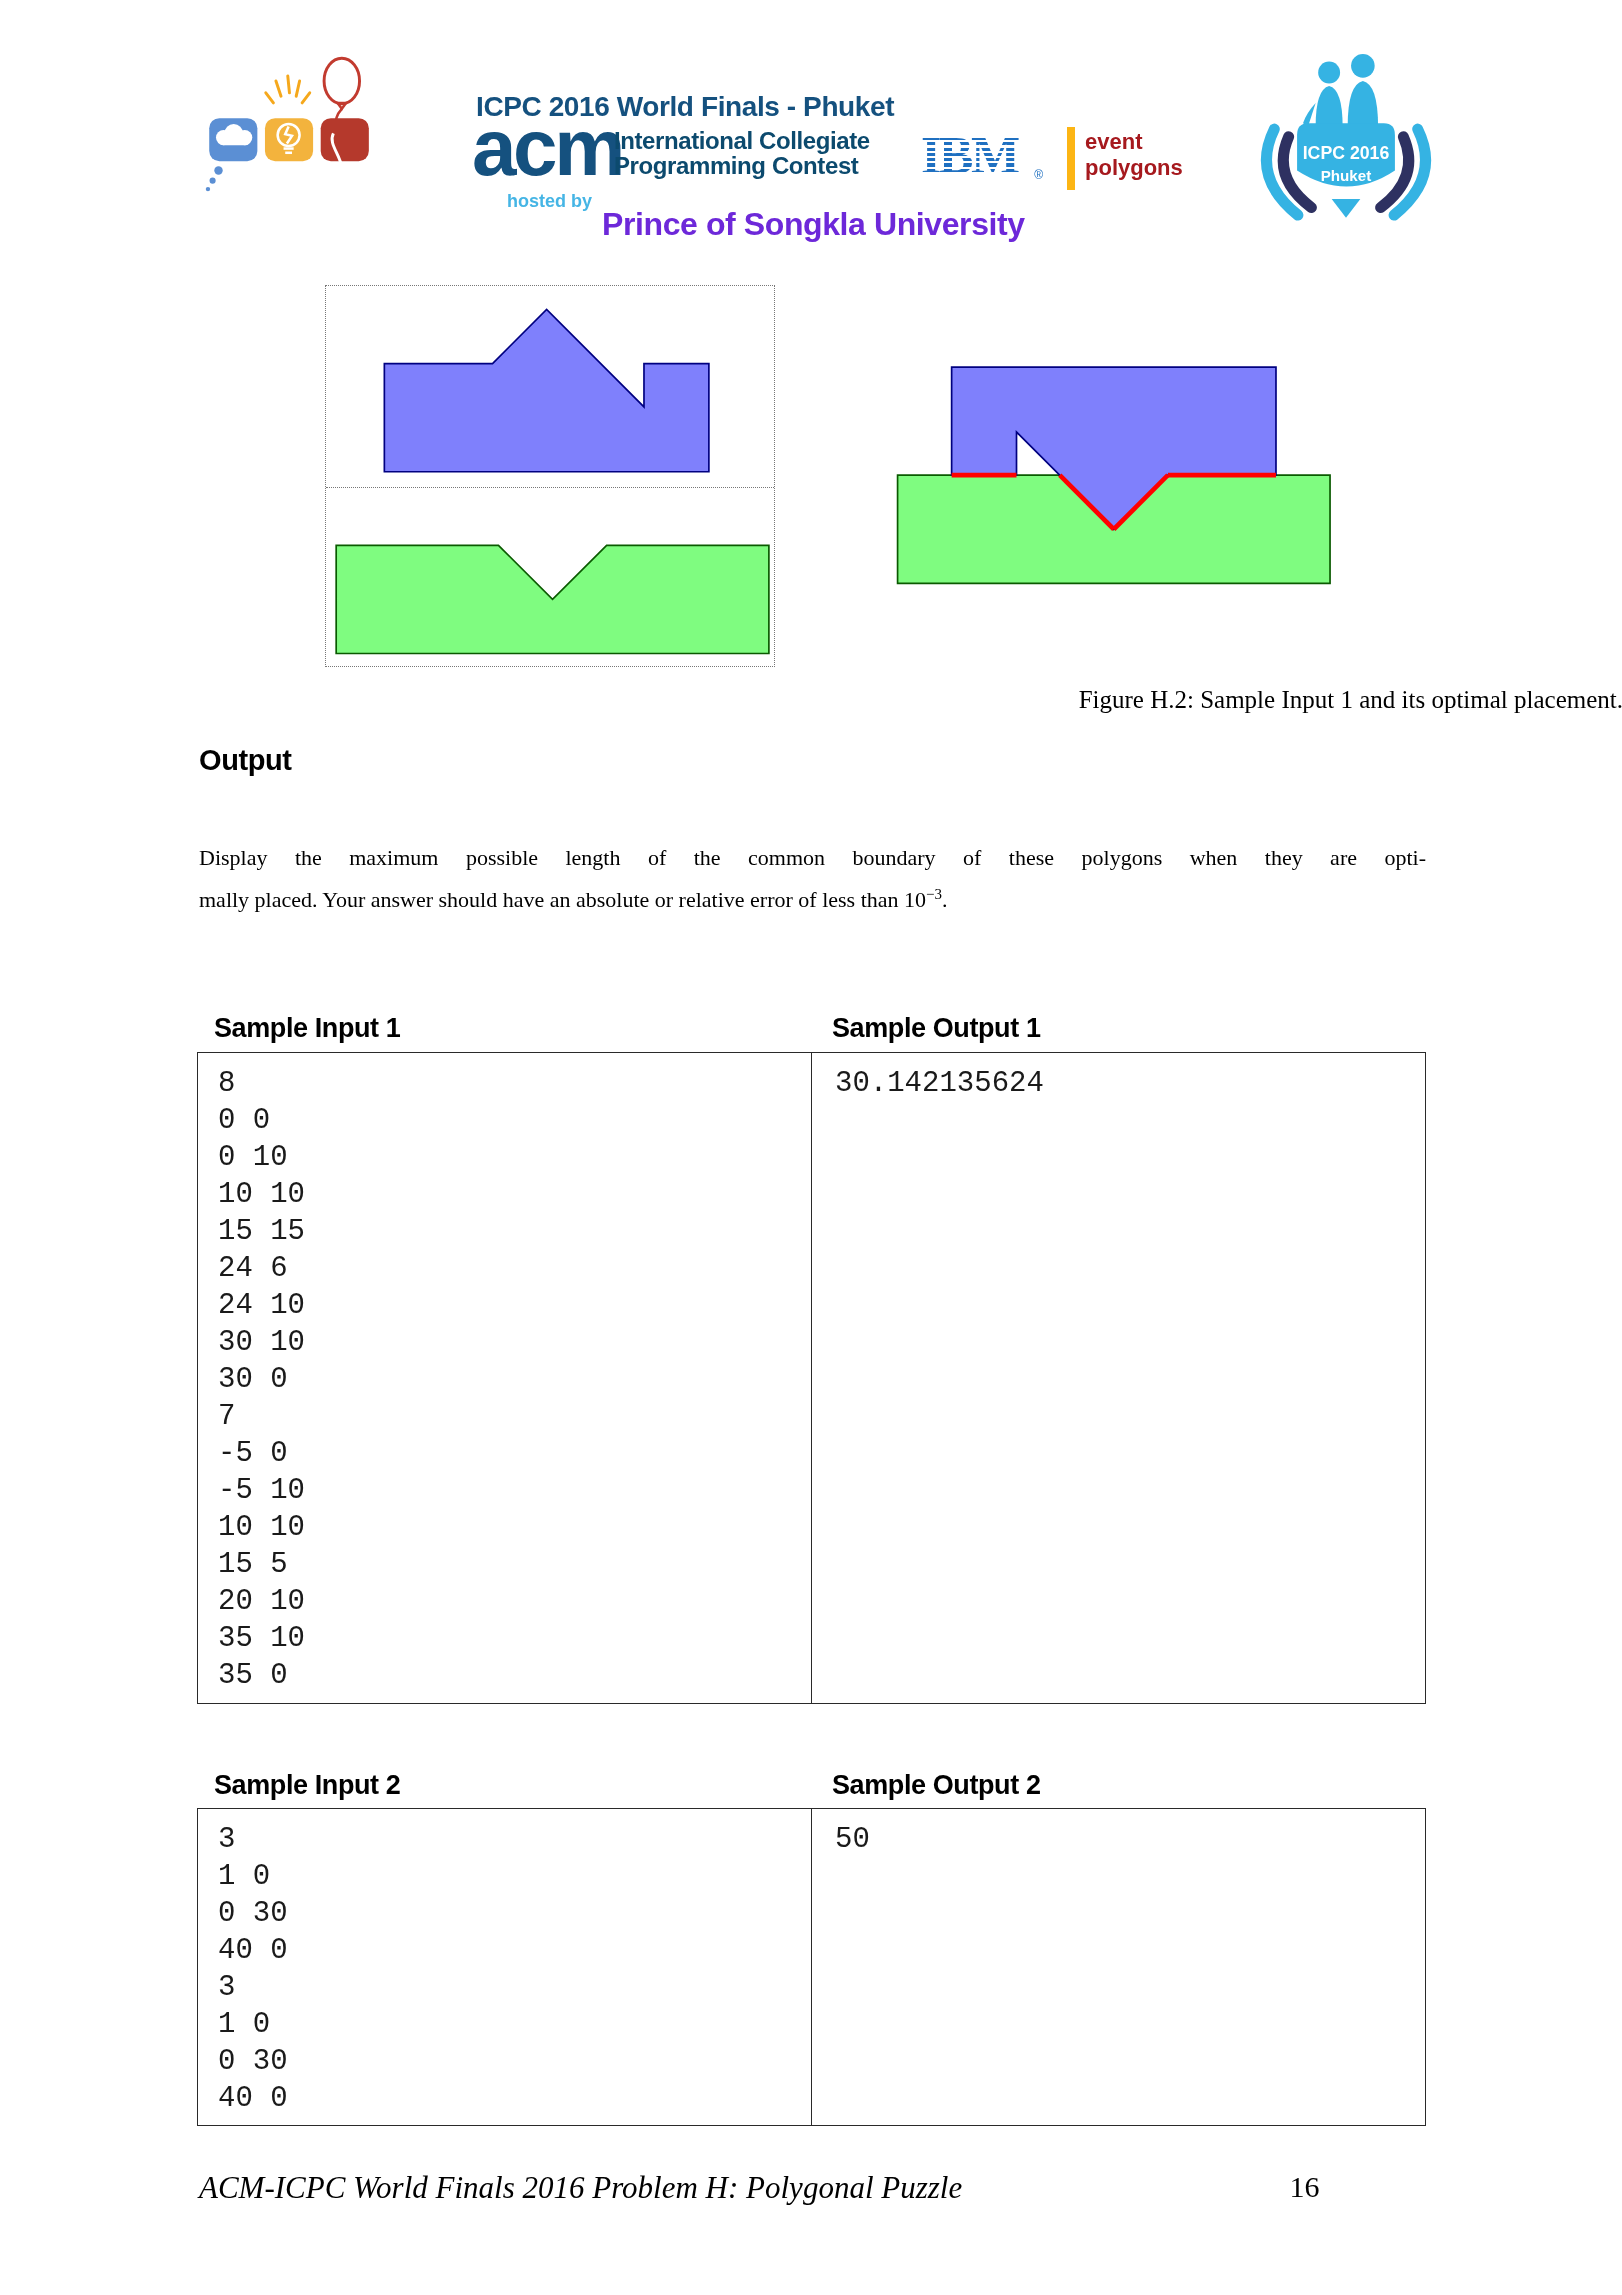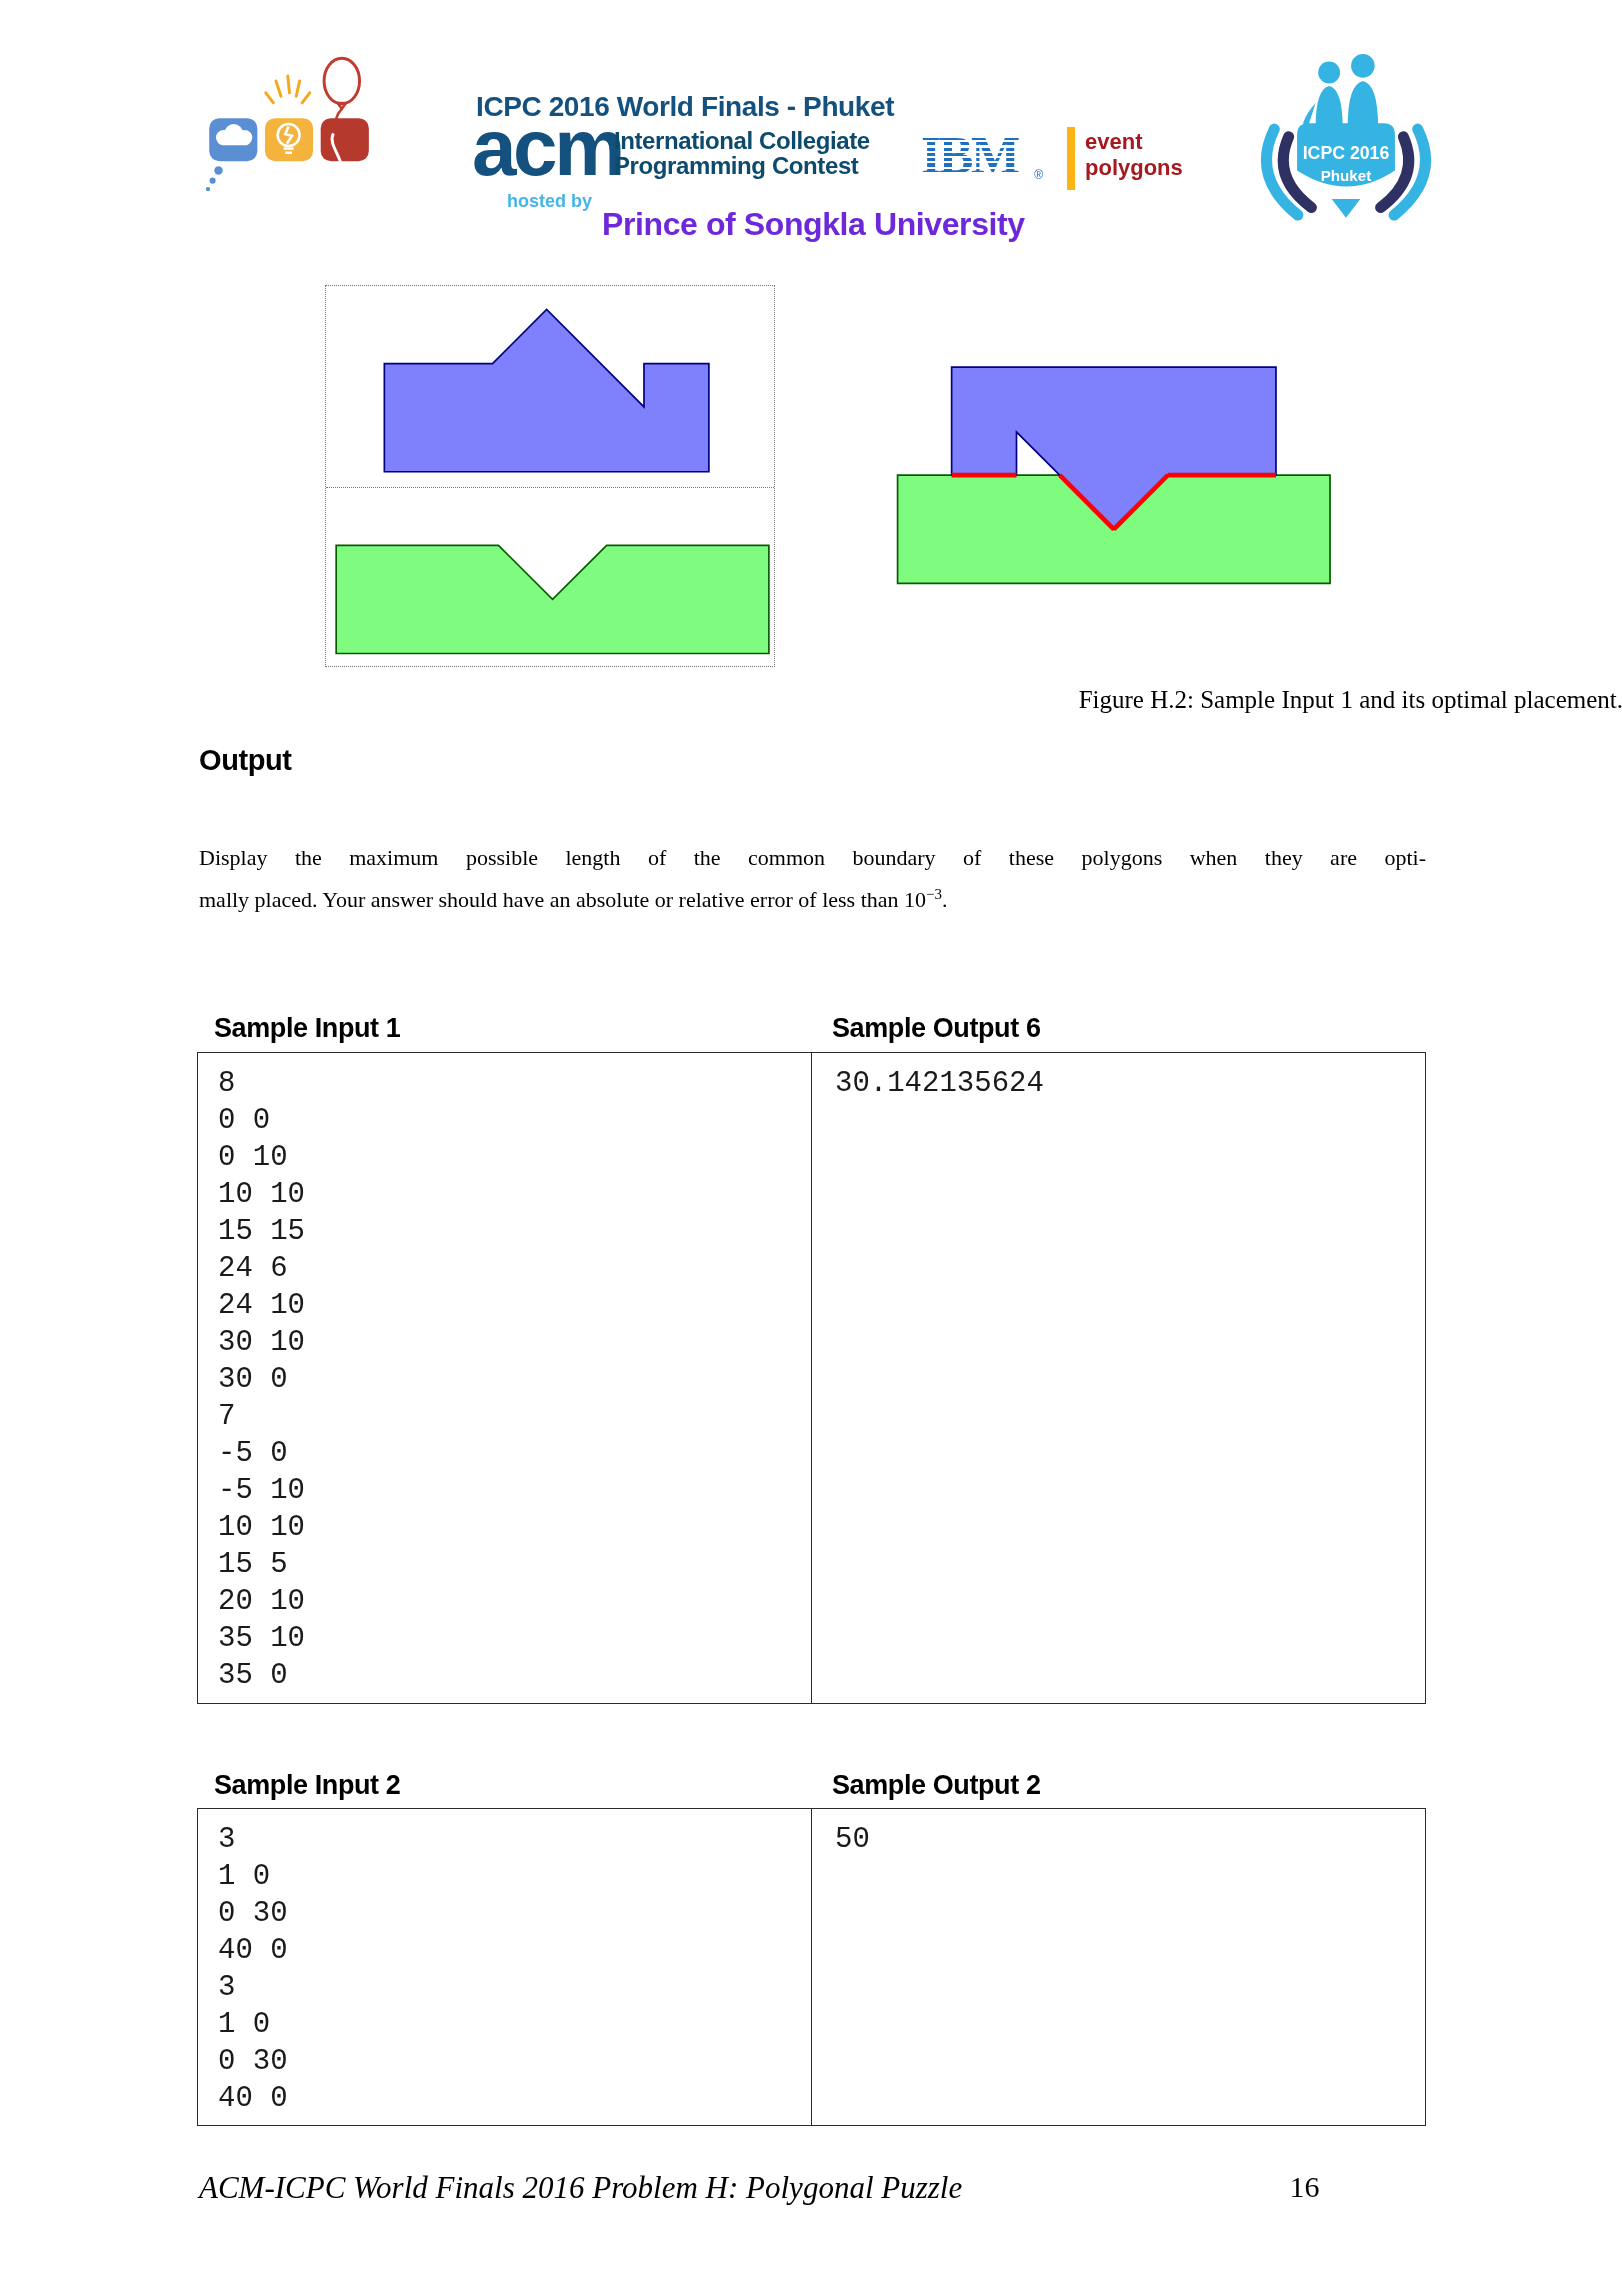--- a/index.html
+++ b/index.html
@@ -177,21 +177,21 @@
   <div class="fig-caption">Figure H.2: Sample Input 1 and its optimal placement.</div>
 </div>
 
 <div class="sec-heading">Output</div>
 <div class="body-par">
   <div class="body-line1">Display the maximum possible length of the common boundary of these polygons when they are opti-</div>
   <div><span>mally placed. Your answer should have an absolute or relative error of less than 10</span><sup>−3</sup><span>.</span></div>
 </div>
 
 <div class="sample-hdr" style="left:214px;top:1013px;">Sample Input 1</div>
-<div class="sample-hdr" style="left:832px;top:1013px;">Sample Output 6</div>
+<div class="sample-hdr" style="left:832px;top:1013px;">Sample Output 1</div>
 <div class="sample-box" style="top:1052px;height:652px;">
   <div class="sample-in mono">8
 0 0
 0 10
 10 10
 15 15
 24 6
 24 10
 30 10
 30 0

